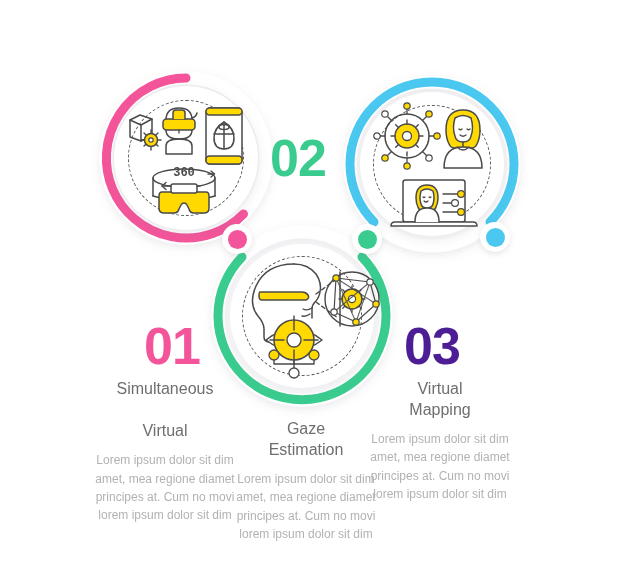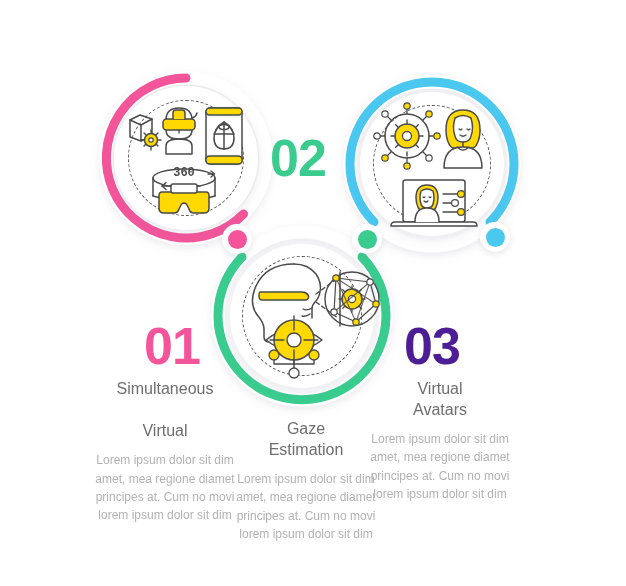--- a/index.html
+++ b/index.html
@@ -274,18 +274,18 @@
     <h3>
       <span>Gaze</span><br>
       <span>Estimation</span>
     </h3>
     <p>Lorem ipsum dolor sit dim amet, mea regione diamet principes at. Cum no movi lorem ipsum dolor sit dim</p>
   </div>
 
   <div class="tblock" style="left:370px;top:378px;width:140px;">
     <h3>
       <span>Virtual</span><br>
-      <span>Avatars</span>
+      <span>Mapping</span>
     </h3>
     <p>Lorem ipsum dolor sit dim amet, mea regione diamet principes at. Cum no movi lorem ipsum dolor sit dim</p>
   </div>
 
 </div>
 
 </body></html>

